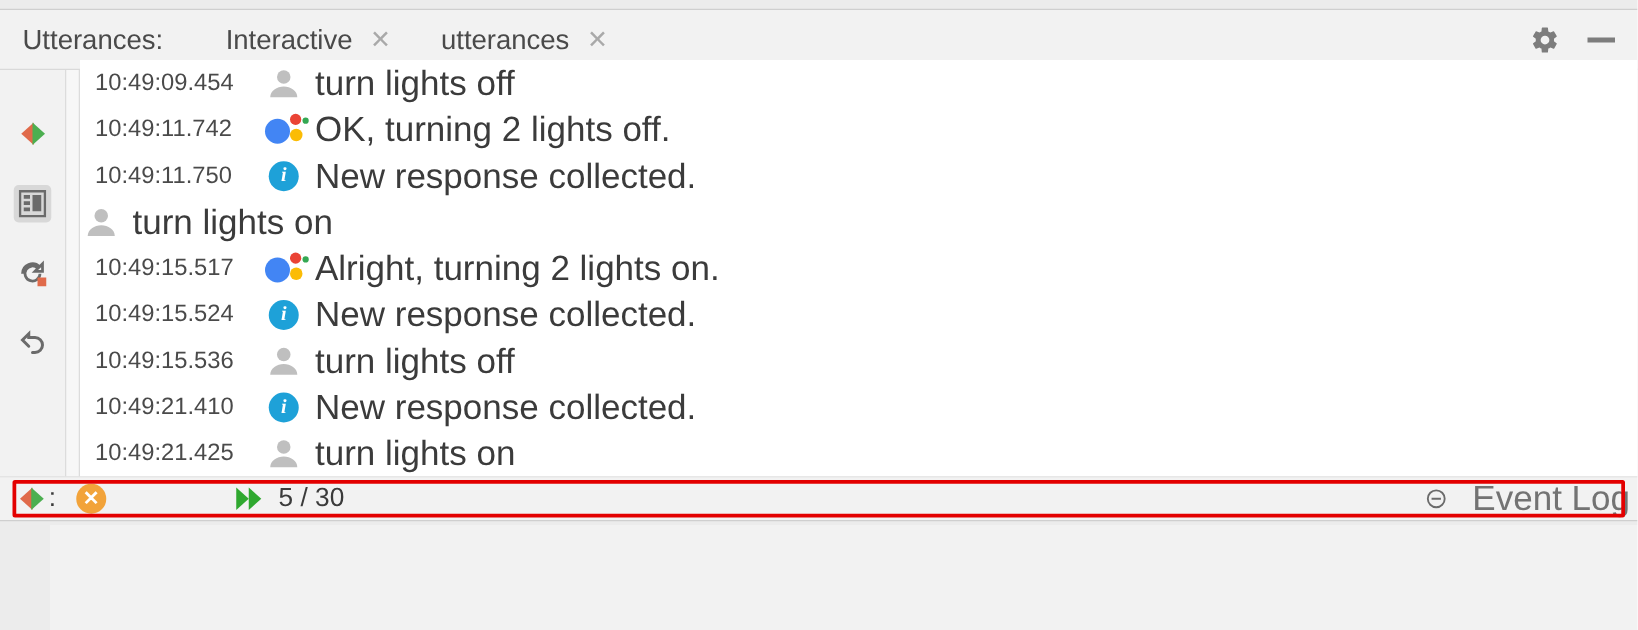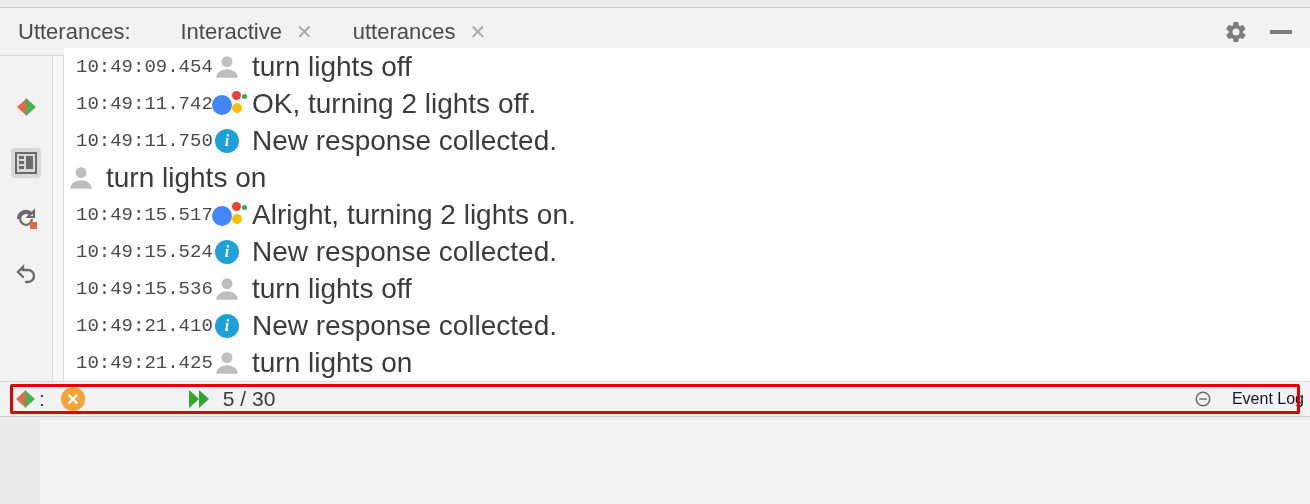--- a/index.html
+++ b/index.html
@@ -123,21 +123,21 @@
     margin-top: -8px;
     position: relative;
   }
   .log-line {
     display: flex;
     align-items: center;
     height: 37px;
     white-space: nowrap;
   }
   .timestamp {
-    font-family: Liberation Mono, monospace;
+    font-family: Liberation Sans, sans-serif;
     font-size: 19px;
     color: #4a4a4a;
     width: 146px;
     padding-left: 10px;
   }
   .msg-icon {
     width: 30px;
     display: flex;
     align-items: center;
     justify-content: center;
@@ -167,21 +167,21 @@
     left: 10px;
     right: 10px;
     border: 3px solid #e30000;
     border-radius: 2px;
     pointer-events: none;
   }
   .status-seg { display: flex; align-items: center; gap: 8px; }
   .colon { margin: 0 4px 0 -4px; }
   .progress-text { margin-left: 6px; }
   .file-path { margin-left: 6px; }
-  .event-log { margin-left: auto; display: flex; align-items: center; gap: 20px; color: #0f172a; font-size: 16px;}
+  .event-log { margin-left: auto; display: flex; align-items: center; gap: 20px; color: #737373; font-size: 28px;}
 
   
   .status-bottom-line {
     height: 4px; background: #ececec; border-top: 1px solid #cfcfcf;
   }
 
   
   .right-gutter {
     width: 16px;
     background: #ececec;

